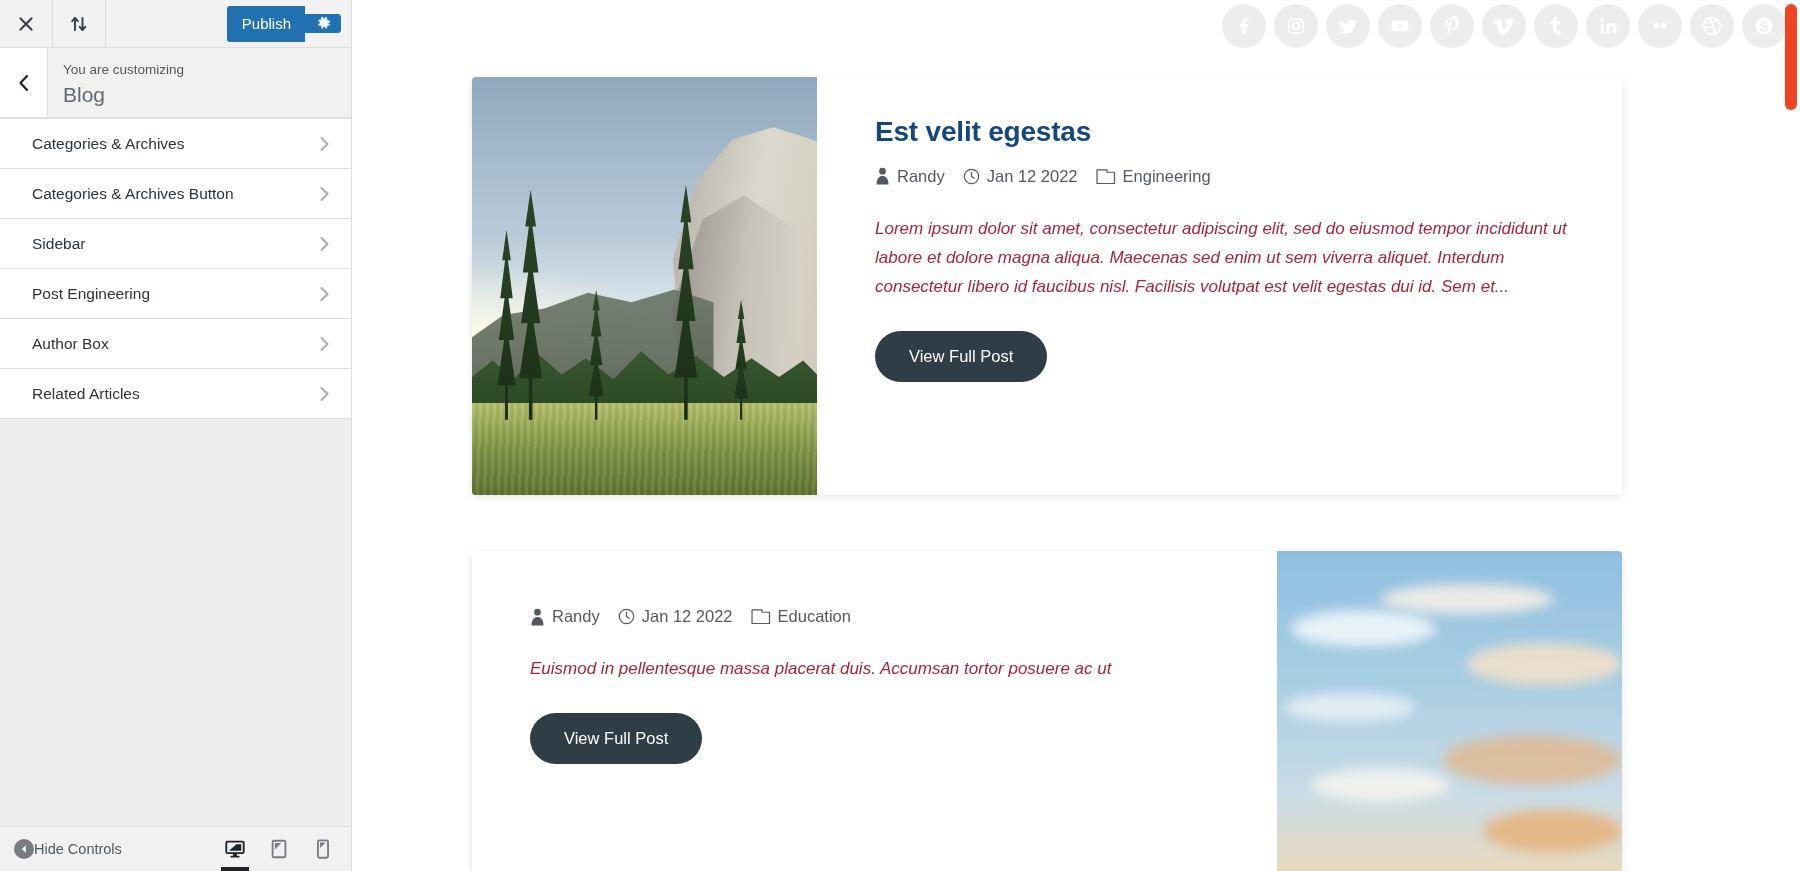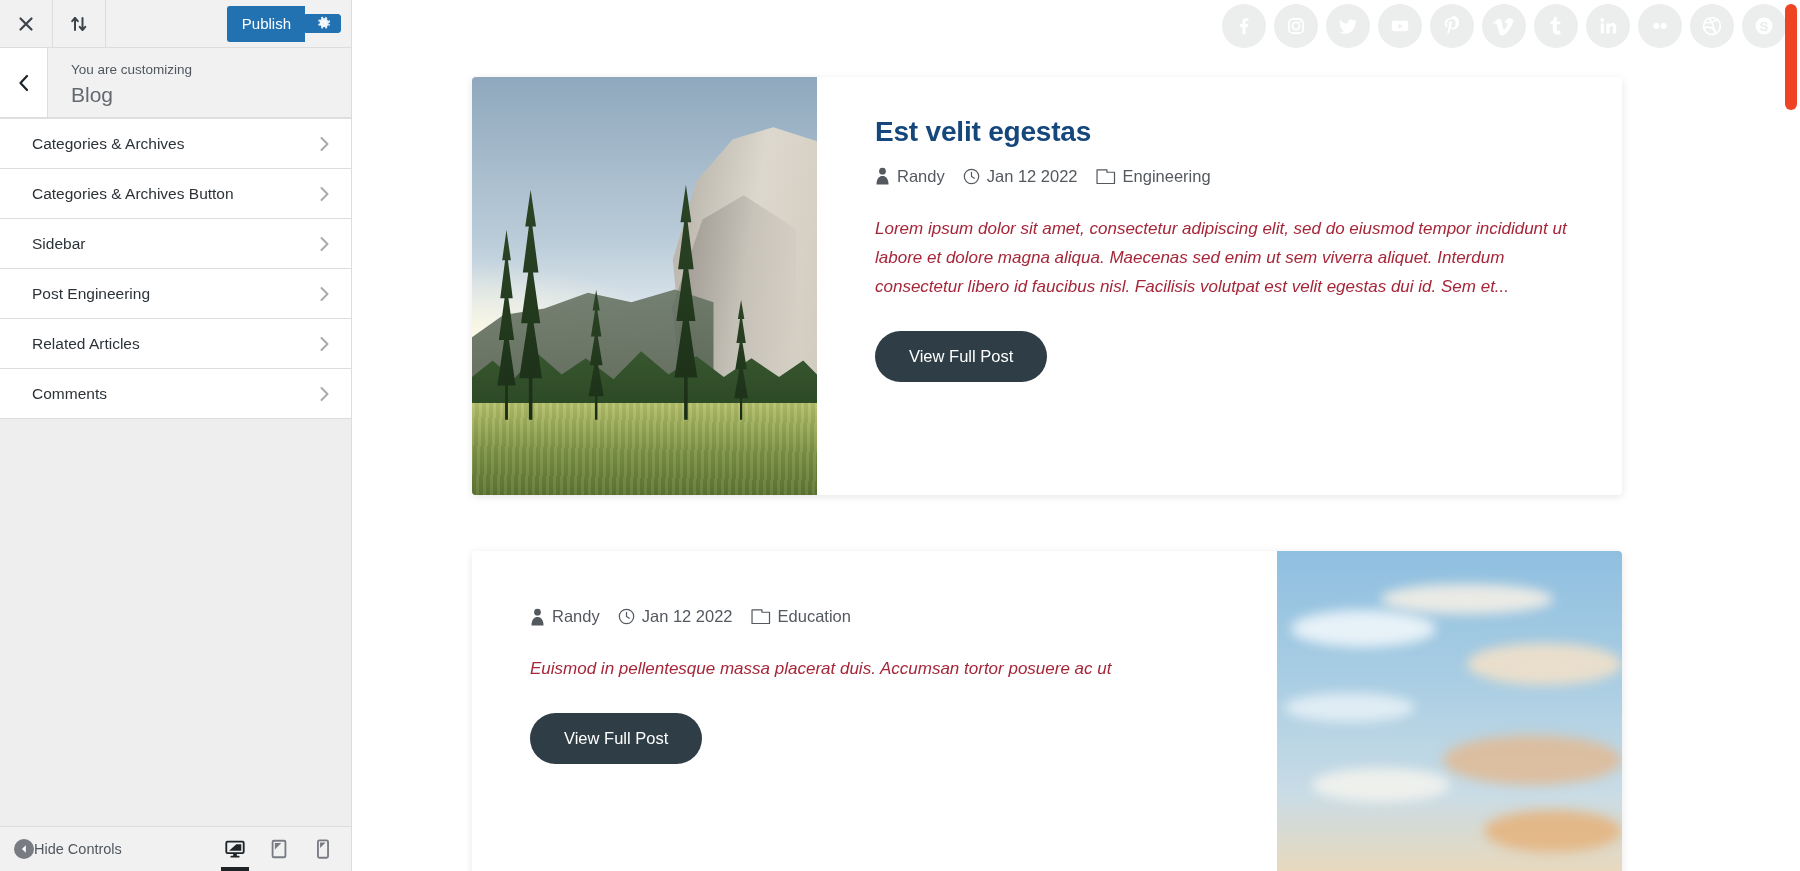--- a/index.html
+++ b/index.html
@@ -44,21 +44,21 @@
   .cz-gear {
     background: #2271b1; border: 1px solid #2271b1;
     width: 36px; border-radius: 0 3px 3px 0;
     display: flex; align-items: center; justify-content: center; cursor: pointer;
   }
 
   
   .cz-panel-head {
     height: 70px; background: #f1f1f1;
     border-bottom: 1px solid #dddddd;
-    display: flex; align-items: stretch; gap: 8px;
+    display: flex; align-items: stretch;
   }
   .cz-back {
     width: 48px; background: #fff; border-right: 1px solid #dddddd;
     display: flex; align-items: center; justify-content: center; cursor: pointer;
   }
   .cz-panel-titles { padding: 12px 0 0 15px; }
   .cz-panel-sub { font-size: 13.5px; color: #50575e; line-height: 1.5; }
   .cz-panel-title { font-size: 21px; color: #646970; font-weight: 400; line-height: 1.35; margin-top: 1px; }
 
   
@@ -306,29 +306,29 @@
         </div>
         <div class="cz-section">
           <span class="cz-section-label">Post Engineering</span>
           <span class="cz-chevron">
             <svg width="13" height="18" viewBox="0 0 13 18" aria-hidden="true">
               <path d="M3.5 3 L9.5 9 L3.5 15" stroke="currentColor" stroke-width="2" fill="none" stroke-linecap="round" stroke-linejoin="round"></path>
             </svg>
           </span>
         </div>
         <div class="cz-section">
-          <span class="cz-section-label">Related Articles</span>
+          <span class="cz-section-label">Author Box</span>
           <span class="cz-chevron">
             <svg width="13" height="18" viewBox="0 0 13 18" aria-hidden="true">
               <path d="M3.5 3 L9.5 9 L3.5 15" stroke="currentColor" stroke-width="2" fill="none" stroke-linecap="round" stroke-linejoin="round"></path>
             </svg>
           </span>
         </div>
         <div class="cz-section">
-          <span class="cz-section-label">Comments</span>
+          <span class="cz-section-label">Related Articles</span>
           <span class="cz-chevron">
             <svg width="13" height="18" viewBox="0 0 13 18" aria-hidden="true">
               <path d="M3.5 3 L9.5 9 L3.5 15" stroke="currentColor" stroke-width="2" fill="none" stroke-linecap="round" stroke-linejoin="round"></path>
             </svg>
           </span>
         </div>
       </div>
 
     <div class="cz-filler"></div>
 

